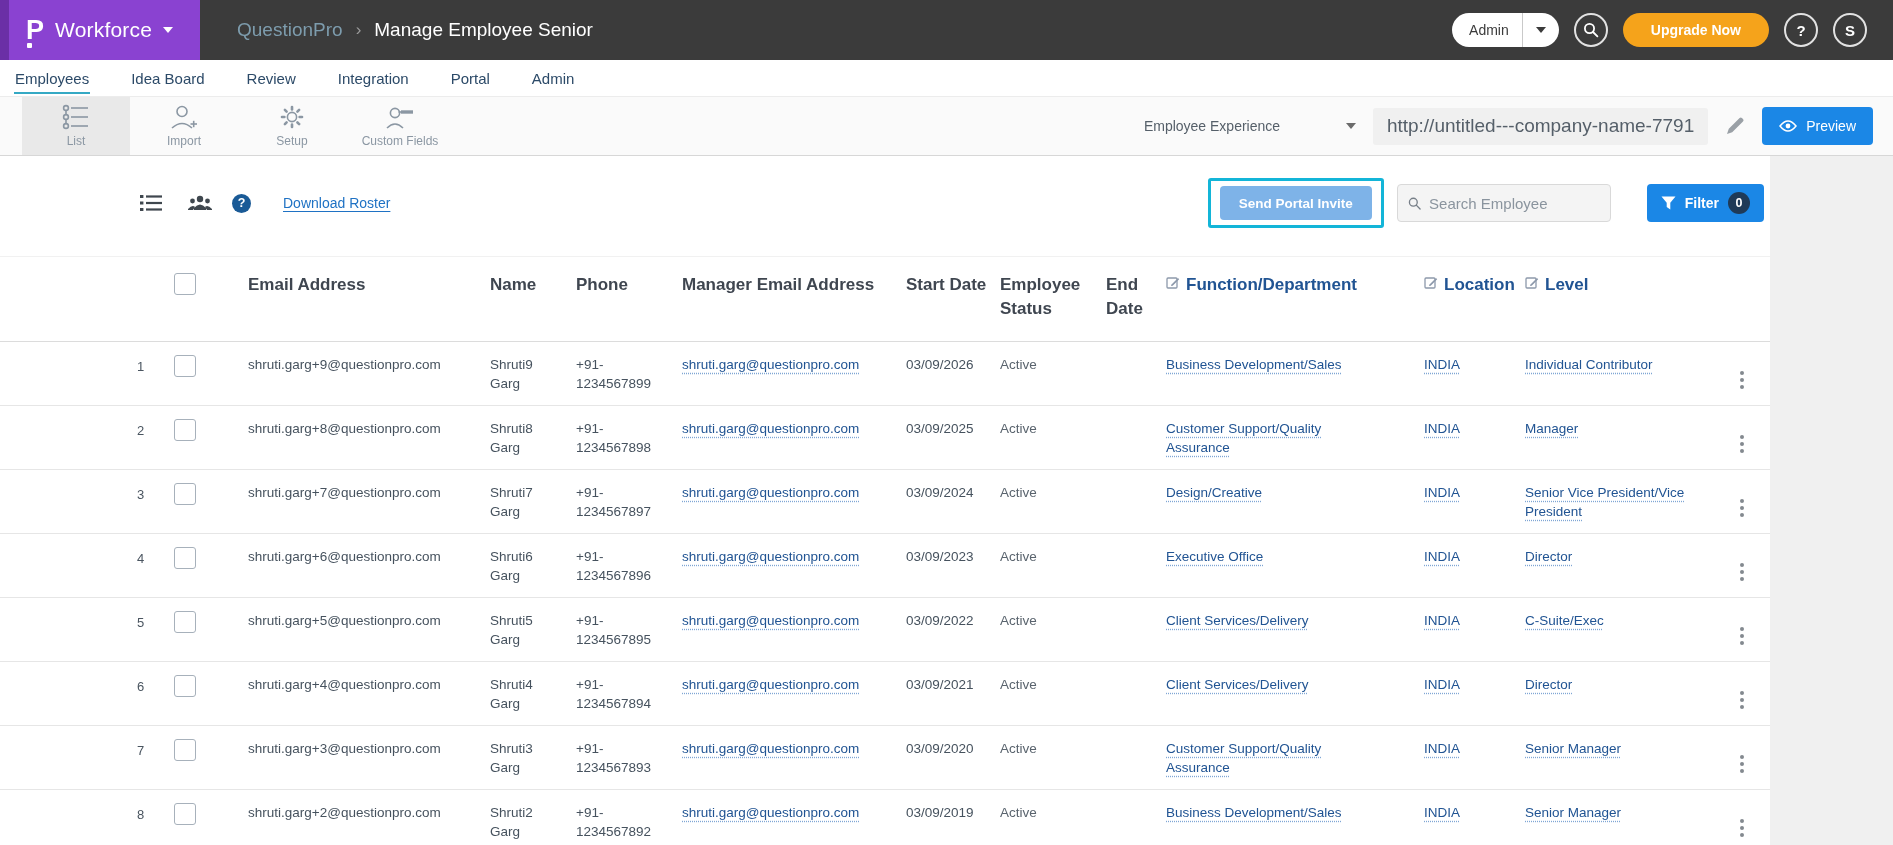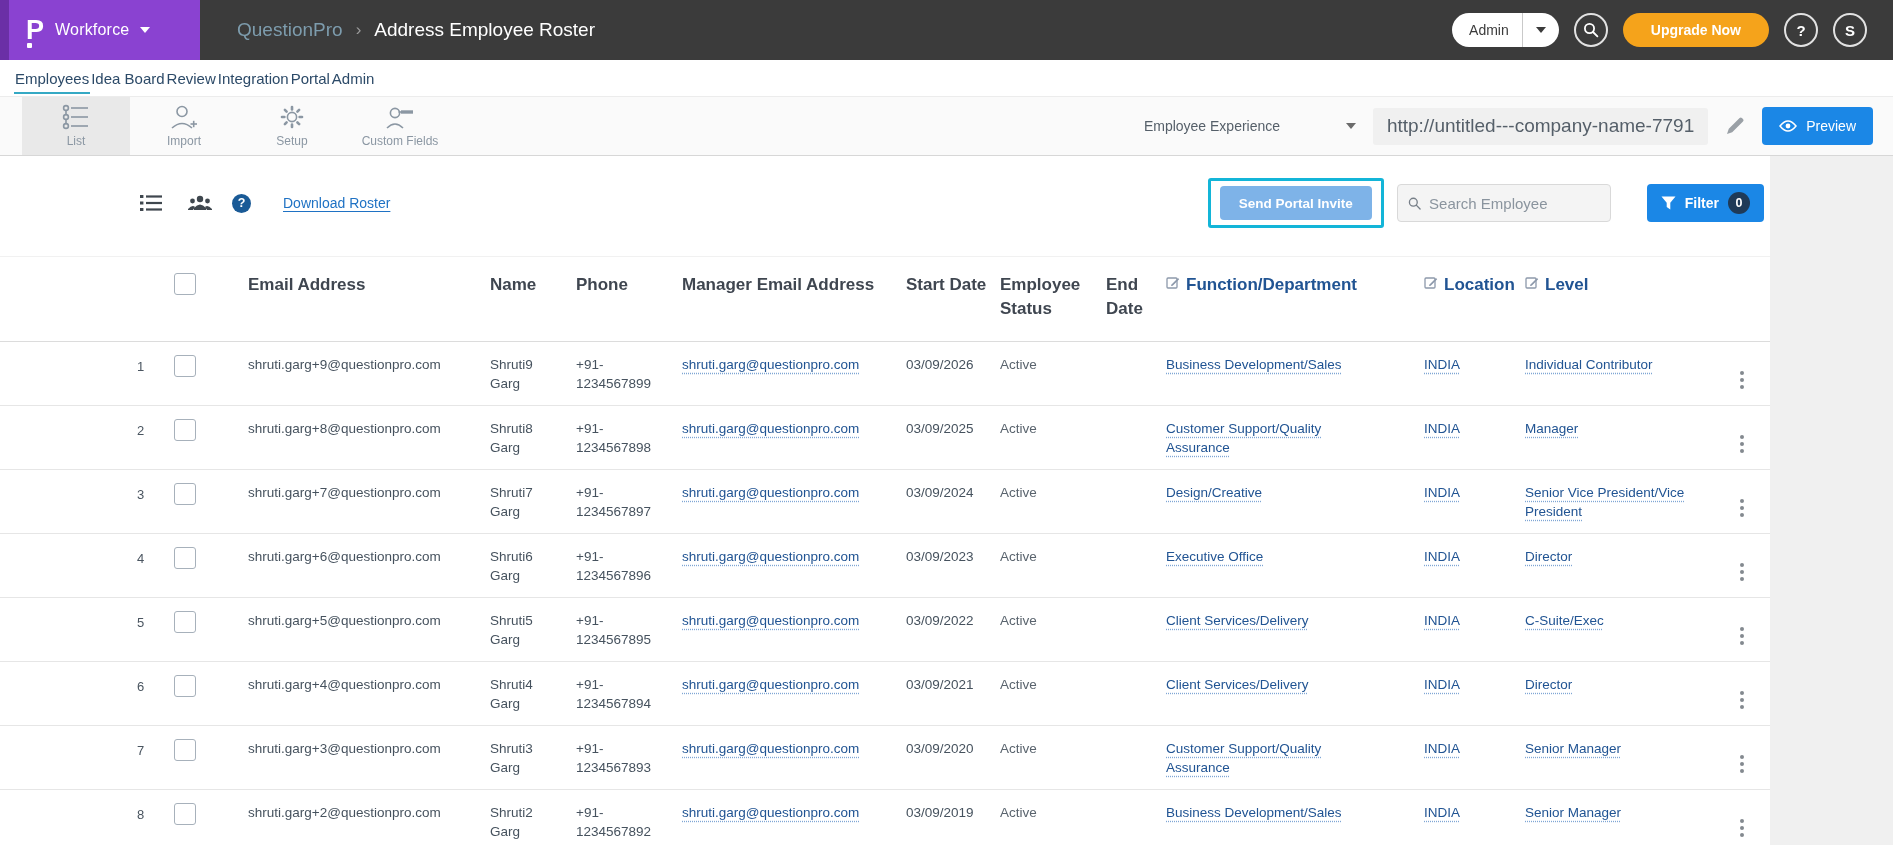--- a/index.html
+++ b/index.html
@@ -6,41 +6,41 @@
   html,body { width:1893px; height:845px; overflow:hidden;
     font-family:"Liberation Sans", sans-serif; background:#f0f0f0; }
 
   
   .topbar { height:60px; background:#3b3b3b; display:flex; align-items:center; }
   .brand { width:200px; height:60px; background:#8a42d1; border-left:9px solid #6b2fa6;
     display:flex; align-items:center; gap:11px; padding-left:17px; color:#fff; flex:none; }
   .logo-p { position:relative; font-size:27px; font-weight:bold; line-height:1; }
   .logo-p::after { content:""; position:absolute; left:1px; bottom:-4px; width:5px; height:5px;
     background:#fff; border-radius:1px; }
-  .brand-name { font-size:16px; letter-spacing:.2px; }
+  .brand-name { font-size:21px; letter-spacing:.2px; }
   .caret { width:0; height:0; border-left:5px solid transparent; border-right:5px solid transparent;
     border-top:6px solid currentColor; display:inline-block; }
   .breadcrumb { margin-left:37px; display:flex; align-items:center; gap:13px; font-size:19px; }
   .crumb-app { color:#7d9cad; }
   .crumb-sep { color:#9b9b9b; font-size:17px; }
   .crumb-page { color:#ffffff; }
   .top-right { margin-left:auto; display:flex; align-items:center; gap:15px; padding-right:26px; }
   .admin-pill { background:#fff; border:none; border-radius:17px; height:34px; display:flex;
     align-items:center; overflow:hidden; cursor:pointer; }
   .admin-label { padding:0 13px 0 17px; font-size:14px; color:#3b3b3b; }
   .admin-divider { width:1px; height:34px; background:#c9c9c9; }
   .admin-caret-zone { padding:0 13px; color:#3b3b3b; display:flex; align-items:center; height:100%; }
   .circle-btn { width:34px; height:34px; border-radius:50%; border:2px solid #e2e2e2;
     background:transparent; color:#fff; display:flex; align-items:center; justify-content:center;
     font-size:15px; font-weight:bold; cursor:pointer; flex:none; }
   .upgrade-btn { background:#f5a31b; color:#fff; border:none; border-radius:17px; height:34px;
     padding:0 28px; font-size:14px; font-weight:bold; cursor:pointer; }
 
   
-  .tabs { background:#fff; height:36px; display:flex; align-items:center; 
+  .tabs { background:#fff; height:36px; display:flex; align-items:center; gap:40px;
     padding-left:14px; }
   .tab { font-size:15px; color:#2c4a68; padding:7px 1px 5px; cursor:pointer; border-bottom:2px solid transparent; }
   .tab.active { border-bottom-color:#35a9c4; }
 
   
   .toolbar { height:60px; background:#fafafa; border-top:1px solid #ececec;
     border-bottom:1px solid #d7d7d7; display:flex; align-items:center; }
   .tool-items { display:flex; margin-left:22px; height:100%; }
   .tool-item { width:108px; height:100%; display:flex; flex-direction:column; align-items:center;
     justify-content:center; gap:4px; color:#8b97a3; font-size:12px; cursor:pointer; }
@@ -114,21 +114,21 @@
 
 <div class="topbar">
   <div class="brand">
     <span class="logo-p">P</span>
     <span class="brand-name">Workforce</span>
     <span class="caret"></span>
   </div>
   <div class="breadcrumb">
     <span class="crumb-app">QuestionPro</span>
     <span class="crumb-sep">›</span>
-    <span class="crumb-page">Address Employee Roster</span>
+    <span class="crumb-page">Manage Employee Senior</span>
   </div>
   <div class="top-right">
     <button class="admin-pill">
       <span class="admin-label">Admin</span>
       <span class="admin-divider"></span>
       <span class="admin-caret-zone">
         <span class="caret"></span>
       </span>
     </button>
     <button class="circle-btn">

